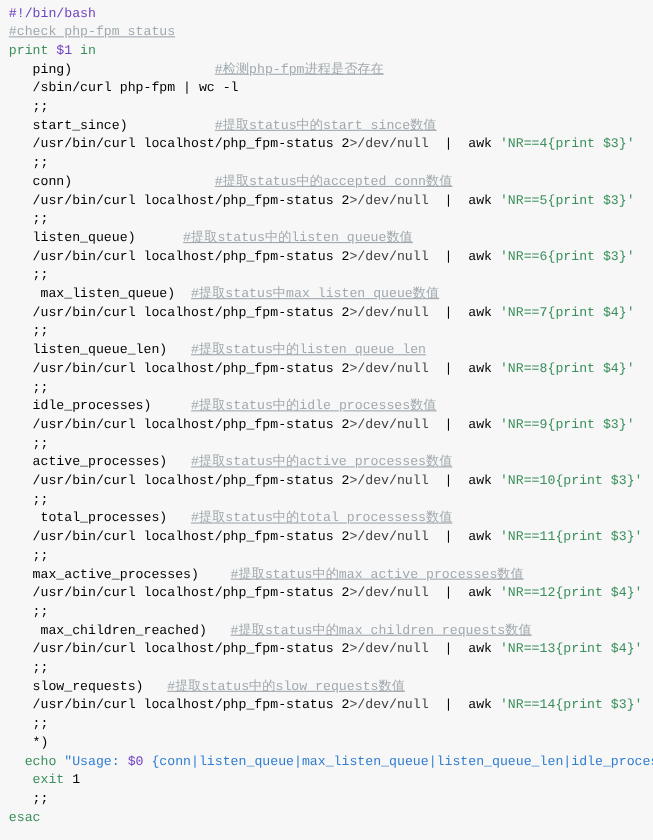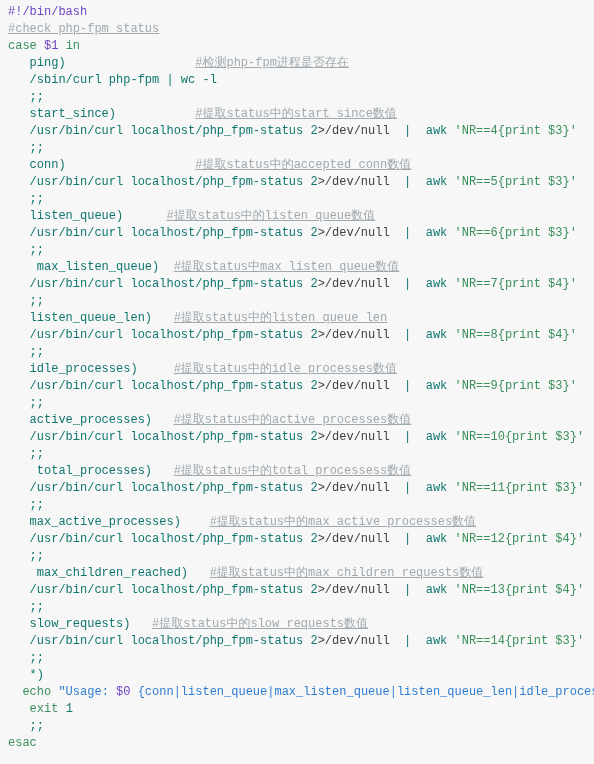--- a/index.html
+++ b/index.html
@@ -19,21 +19,21 @@
     overflow-x: auto;
     overflow-y: hidden;
     width: 578px;
   }
   .tk-shebang   { color: #6f42c1; }
   .tk-comment   { color: #a0a9af; text-decoration: underline; }
   .tk-keyword   { color: #3a8f5b; }
   .tk-var       { color: #6f42c1; }
   .tk-string    { color: #2f7dd1; }
   .tk-awk       { color: #3a8f5b; }
-  .tk-text      { color: #0f766e; }
+  .tk-text      { color: #000000; }
   .tk-redir     { color: #404040; }
 
   pre.code-block::-webkit-scrollbar {
     height: 14px;
     background: #e8e8e8;
   }
   pre.code-block::-webkit-scrollbar-thumb {
     background: #bdbdbd;
   }
   pre.code-block::-webkit-scrollbar-button:single-button {
@@ -41,21 +41,21 @@
     width: 14px;
     height: 14px;
     display: block;
   }
 </style>
 </head>
 <body>
 
 <pre class="code-block" id="code-pre"><span class="tk-shebang">#!/bin/bash</span>
 <span class="tk-comment">#check php-fpm status</span>
-<span class="tk-keyword">case</span> <span class="tk-var">$1</span> <span class="tk-keyword">in</span>
+<span class="tk-keyword">print</span> <span class="tk-var">$1</span> <span class="tk-keyword">in</span>
    <span class="tk-text">ping)</span>                  <span class="tk-comment">#检测php-fpm进程是否存在</span>
    <span class="tk-text">/sbin/curl php-fpm | wc -l</span>
    <span class="tk-text">;;</span>
    <span class="tk-text">start_since)</span>           <span class="tk-comment">#提取status中的start since数值</span>
    <span class="tk-text">/usr/bin/curl localhost/php_fpm-status 2</span><span class="tk-redir">&gt;/dev/null</span><span class="tk-text">  |  awk </span><span class="tk-awk">'NR==4{print $3}'</span>
    <span class="tk-text">;;</span>
    <span class="tk-text">conn)</span>                  <span class="tk-comment">#提取status中的accepted conn数值</span>
    <span class="tk-text">/usr/bin/curl localhost/php_fpm-status 2</span><span class="tk-redir">&gt;/dev/null</span><span class="tk-text">  |  awk </span><span class="tk-awk">'NR==5{print $3}'</span>
    <span class="tk-text">;;</span>
    <span class="tk-text">listen_queue)</span>      <span class="tk-comment">#提取status中的listen queue数值</span>

